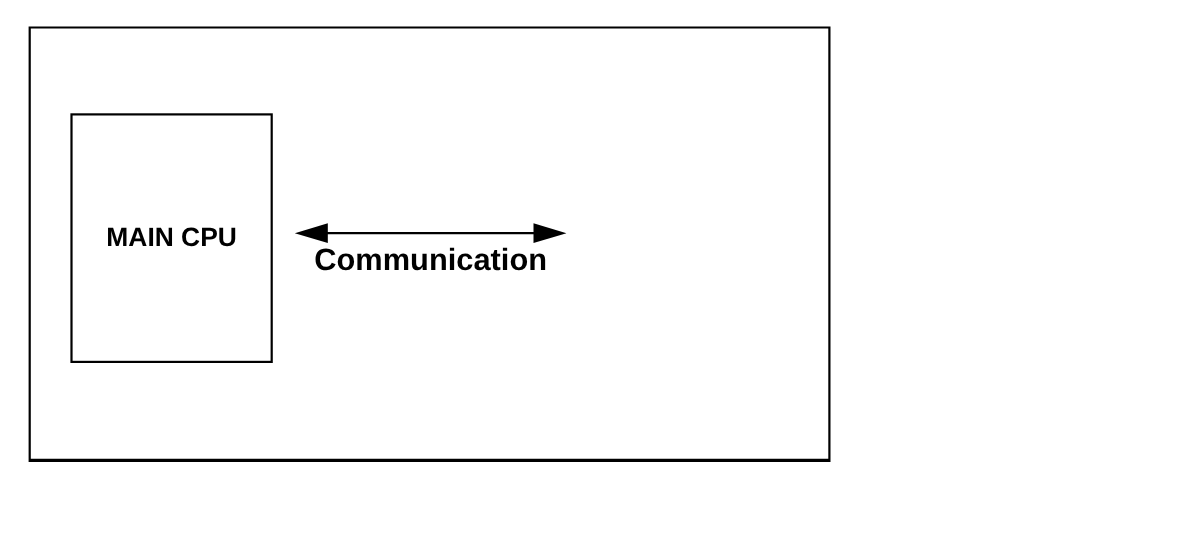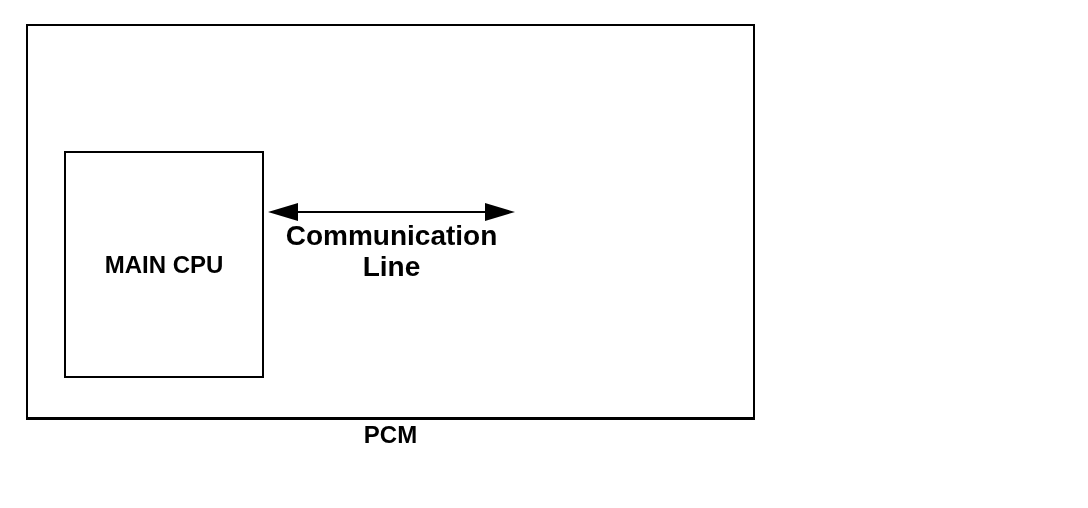--- a/index.html
+++ b/index.html
@@ -23,29 +23,28 @@
     width: 729px;
     height: 396px;
     box-sizing: border-box;
     border: 2px solid #000000;
     border-bottom-width: 3px;
     background: #ffffff;
   }
   .cpu-box {
     position: absolute;
     top: 103px;
-    width: 200px;
+    width: 184px;
     height: 227px;
     box-sizing: border-box;
     border: 2px solid #000000;
     background: #ffffff;
     display: flex;
     align-items: center;
     justify-content: center;
-    margin-top: 48px;
   }
   .cpu-box.main { left: 64px; }
   .cpu-box.sub  { left: 514px; }
   .cpu-label {
     font-size: 24px;
     font-weight: bold;
     letter-spacing: 0px;
     white-space: nowrap;
   }
   .arrow-svg {
@@ -99,19 +98,17 @@
 
 
   <svg class="arrow-svg" viewBox="0 0 247 20" xmlns="http://www.w3.org/2000/svg" aria-hidden="true">
     <line x1="26" y1="10" x2="221" y2="10" stroke="#000000" stroke-width="2"></line>
     <polygon points="0,10 30,1 30,19" fill="#000000"></polygon>
     <polygon points="247,10 217,1 217,19" fill="#000000"></polygon>
   </svg>
 
   <div class="comm-label">
     <span>Communication</span>
-    <span>Line</span>
   </div>
 
-  <div class="pcm-label">PCM</div>
 
 
 </div>
 
 </body></html>

